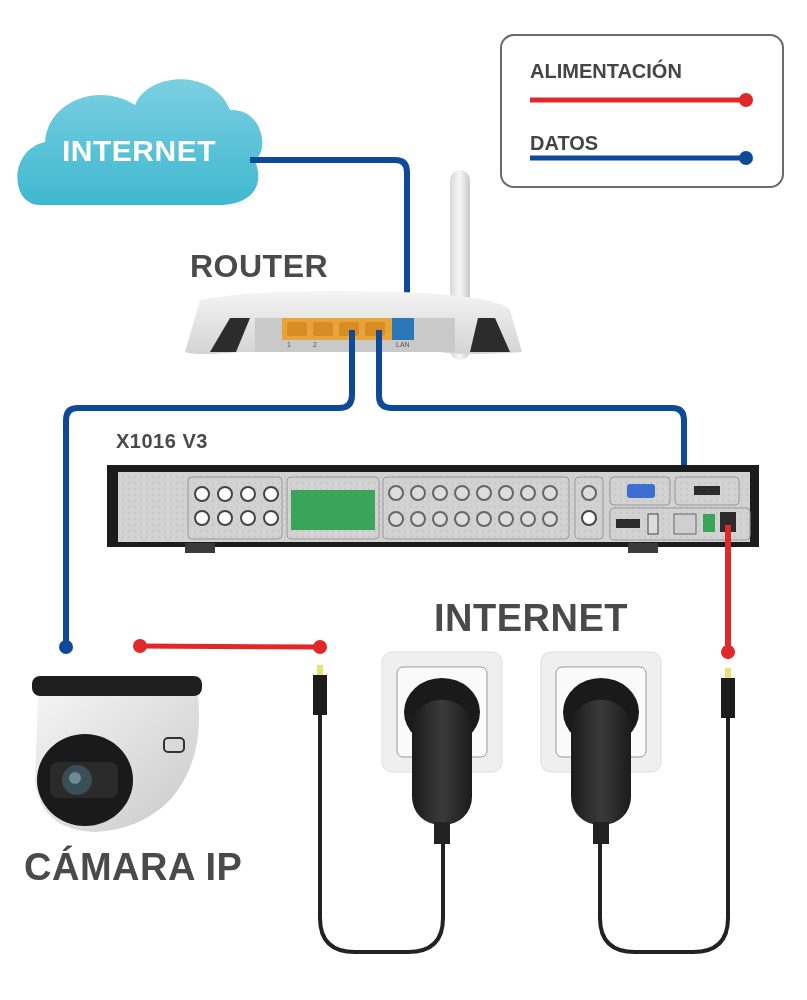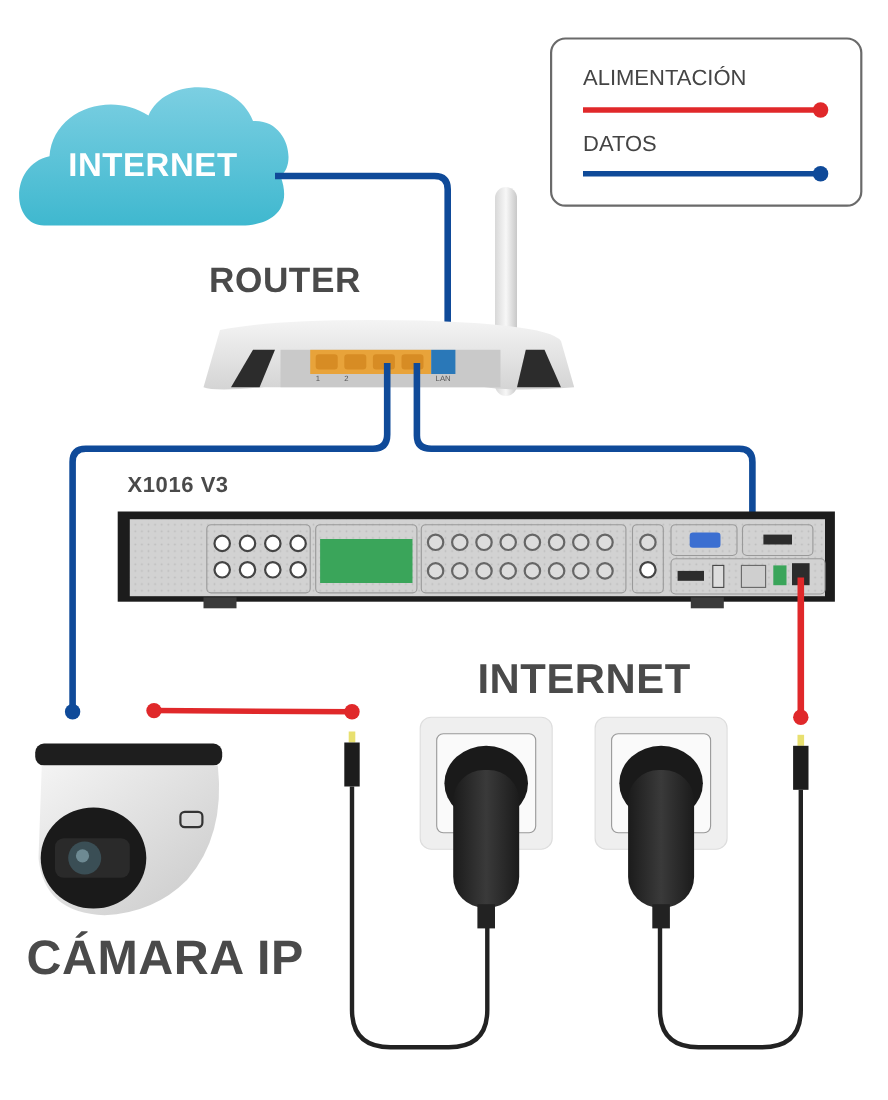--- a/index.html
+++ b/index.html
@@ -1,32 +1,32 @@
 <!DOCTYPE html>
 <html><head>
 <meta charset="utf-8">
 <style>
   html,body{margin:0;padding:0;background:#ffffff;}
   body{width:807px;height:1000px;position:relative;overflow:hidden;font-family:"Liberation Sans","DejaVu Sans",sans-serif;}
   .abs{position:absolute;}
   .label{color:#4a4a4a;font-weight:bold;letter-spacing:0.5px;}
   #stage{position:absolute;left:0;top:0;}
   .legend{left:500px;top:34px;width:284px;height:154px;border:2px solid #6a6a6a;border-radius:14px;box-sizing:border-box;background:#fff;}
-  .legend .ltxt{position:absolute;left:28px;font-size:20px;color:#444;font-weight:normal;}
+  .legend .ltxt{position:absolute;left:28px;font-size:20px;color:#444;font-weight:bold;}
 </style>
 </head>
 <body>
 
 <div class="abs legend">
   <div class="ltxt" style="top:24px">ALIMENTACIÓN</div>
   <svg class="abs" style="left:26px;top:56px" width="230" height="20">
     <line x1="2" y1="8" x2="216" y2="8" stroke="#e0282a" stroke-width="5"></line>
     <circle cx="218" cy="8" r="7" fill="#e0282a"></circle>
   </svg>
-  <div class="ltxt" style="top:84px">DATOS</div>
+  <div class="ltxt" style="top:96px">DATOS</div>
   <svg class="abs" style="left:26px;top:114px" width="230" height="20">
     <line x1="2" y1="8" x2="216" y2="8" stroke="#0f4a99" stroke-width="5"></line>
     <circle cx="218" cy="8" r="7" fill="#0f4a99"></circle>
   </svg>
 </div>
 
 <svg id="stage" width="807" height="1000" viewBox="0 0 807 1000">
   <defs>
     <linearGradient id="cloudG" x1="0" y1="0" x2="0" y2="1">
       <stop offset="0" stop-color="#7ccfe2"></stop>
@@ -185,19 +185,19 @@
     <path d="M38,696 L198,696 Q205,760 170,800 Q140,830 95,832 Q40,830 35,780 Z" fill="url(#camG)"></path>
     <ellipse cx="85" cy="780" rx="48" ry="46" fill="#1a1a1a"></ellipse>
     <rect x="50" y="762" width="68" height="36" rx="8" fill="#2a2a2a"></rect>
     <circle cx="77" cy="780" r="15" fill="#3a4e55"></circle>
     <circle cx="75" cy="778" r="6" fill="#6e8a93"></circle>
     <rect x="164" y="738" width="20" height="14" rx="4" fill="none" stroke="#333" stroke-width="2"></rect>
   </g>
 </svg>
 
 <div class="abs label" style="left:62px;top:134px;font-size:30px;color:#ffffff;">INTERNET</div>
-<div class="abs label" style="left:190px;top:236px;font-size:32px;">ROUTER</div>
+<div class="abs label" style="left:190px;top:248px;font-size:32px;">ROUTER</div>
 <div class="abs" style="left:287px;top:341px;font-size:7px;color:#555;">1</div>
 <div class="abs" style="left:313px;top:341px;font-size:7px;color:#555;">2</div>
 <div class="abs" style="left:396px;top:341px;font-size:7px;color:#555;">LAN</div>
 <div class="abs label" style="left:116px;top:430px;font-size:20px;">X1016 V3</div>
 <div class="abs label" style="left:434px;top:597px;font-size:38px;">INTERNET</div>
-<div class="abs label" style="left:24px;top:846px;font-size:44px;">CÁMARA IP</div>
+<div class="abs label" style="left:24px;top:846px;font-size:38px;">CÁMARA IP</div>
 
 </body></html>

